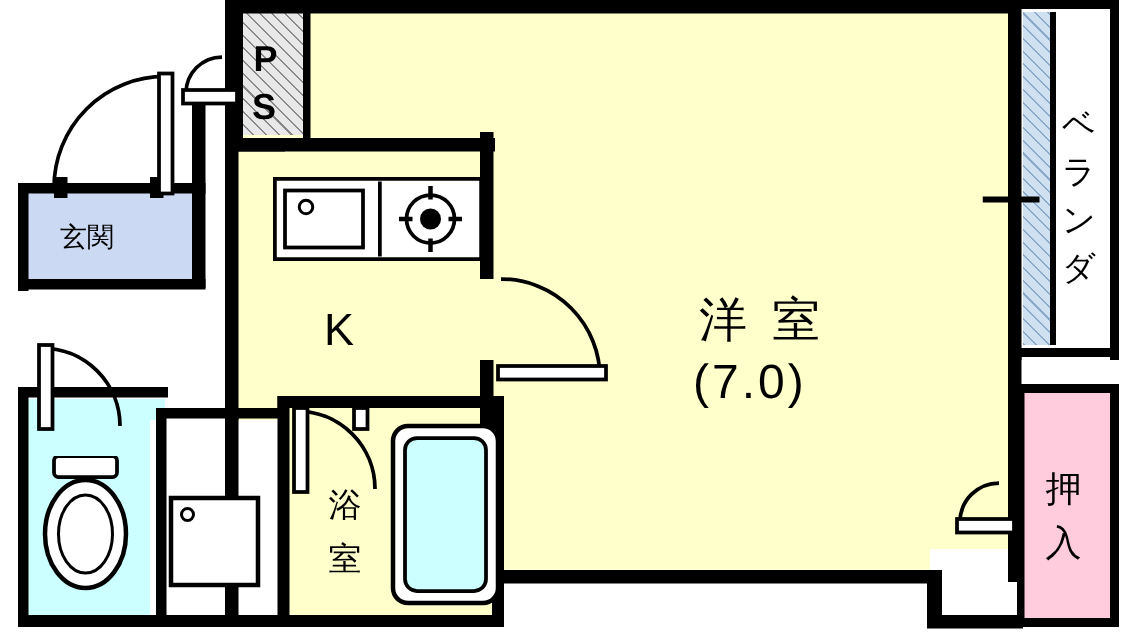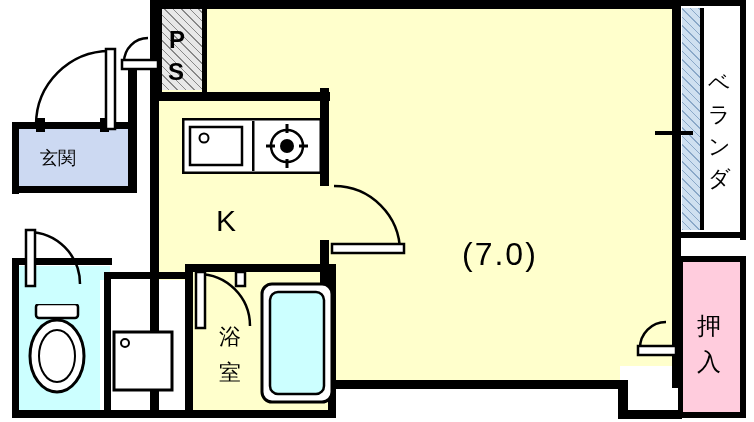--- a/index.html
+++ b/index.html
@@ -176,20 +176,21 @@
   <div class="lbl" style="left:169px;top:26px;font-size:24px;font-weight:bold;">P</div>
   <div class="lbl" style="left:168px;top:58px;font-size:24px;font-weight:bold;">S</div>
 
   <div class="lbl" style="left:40px;top:146px;font-size:18px;">玄関</div>
 
   <div class="lbl" style="left:216px;top:204px;font-size:30px;">K</div>
 
   <div class="lbl" style="left:219px;top:322px;font-size:22px;">浴</div>
   <div class="lbl" style="left:219px;top:358px;font-size:22px;">室</div>
 
+  <div class="lbl" style="left:466px;top:192px;font-size:32px;letter-spacing:4px;">洋 室</div>
   <div class="lbl" style="left:462px;top:236px;font-size:32px;letter-spacing:2px;">(7.0)</div>
 
   <div class="lbl" style="left:708px;top:68px;font-size:22px;">ベ</div>
   <div class="lbl" style="left:708px;top:100px;font-size:22px;">ラ</div>
   <div class="lbl" style="left:708px;top:132px;font-size:22px;">ン</div>
   <div class="lbl" style="left:708px;top:164px;font-size:22px;">ダ</div>
 
   <div class="lbl" style="left:697px;top:310px;font-size:24px;">押</div>
   <div class="lbl" style="left:697px;top:346px;font-size:24px;">入</div>
 

